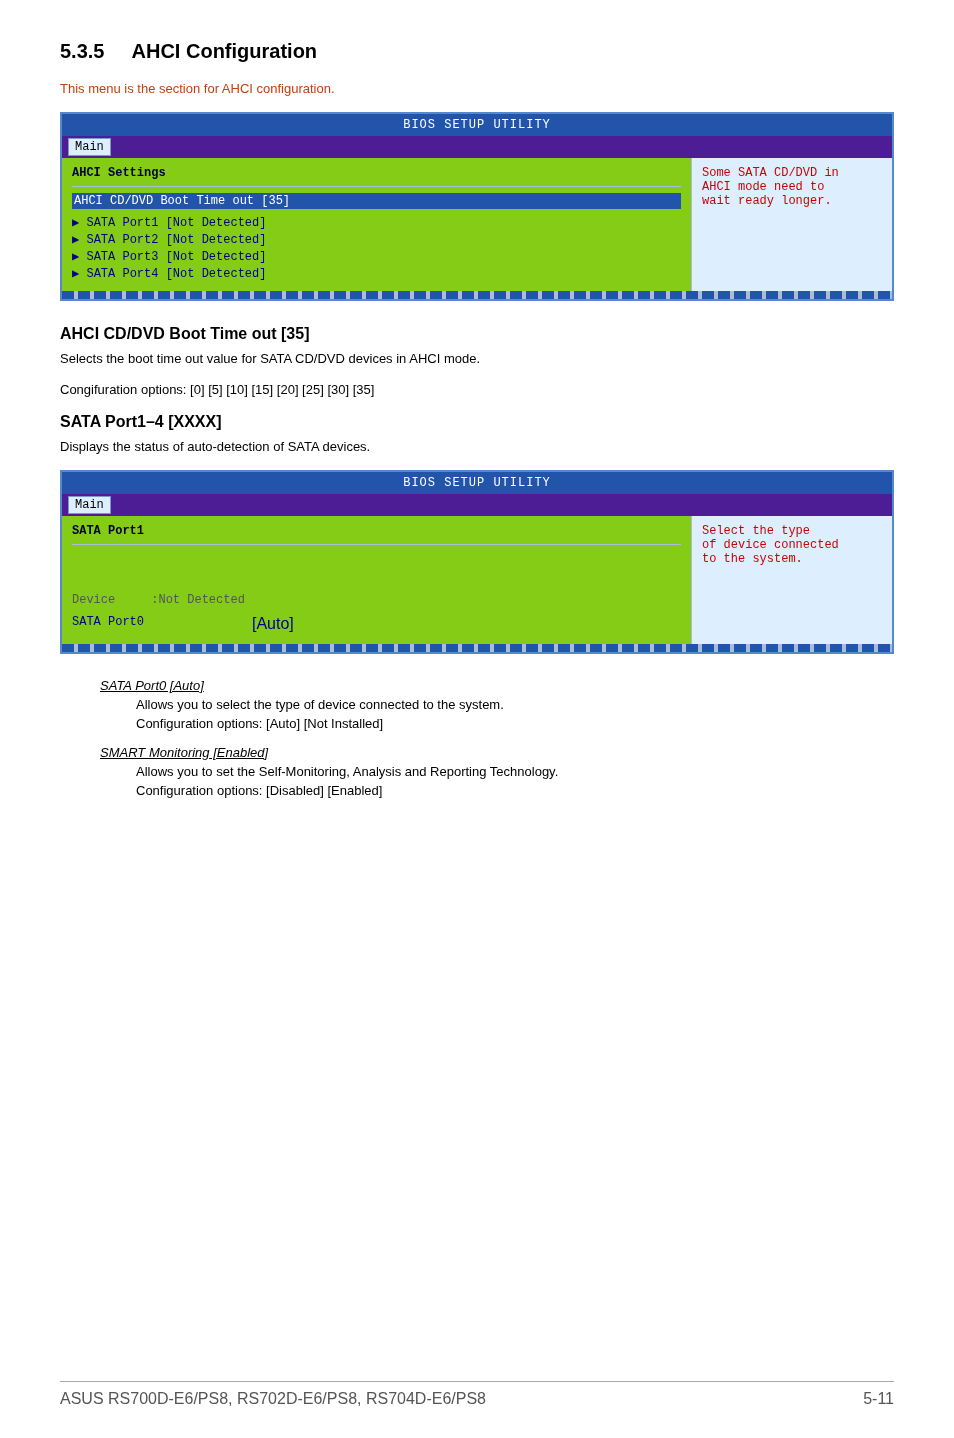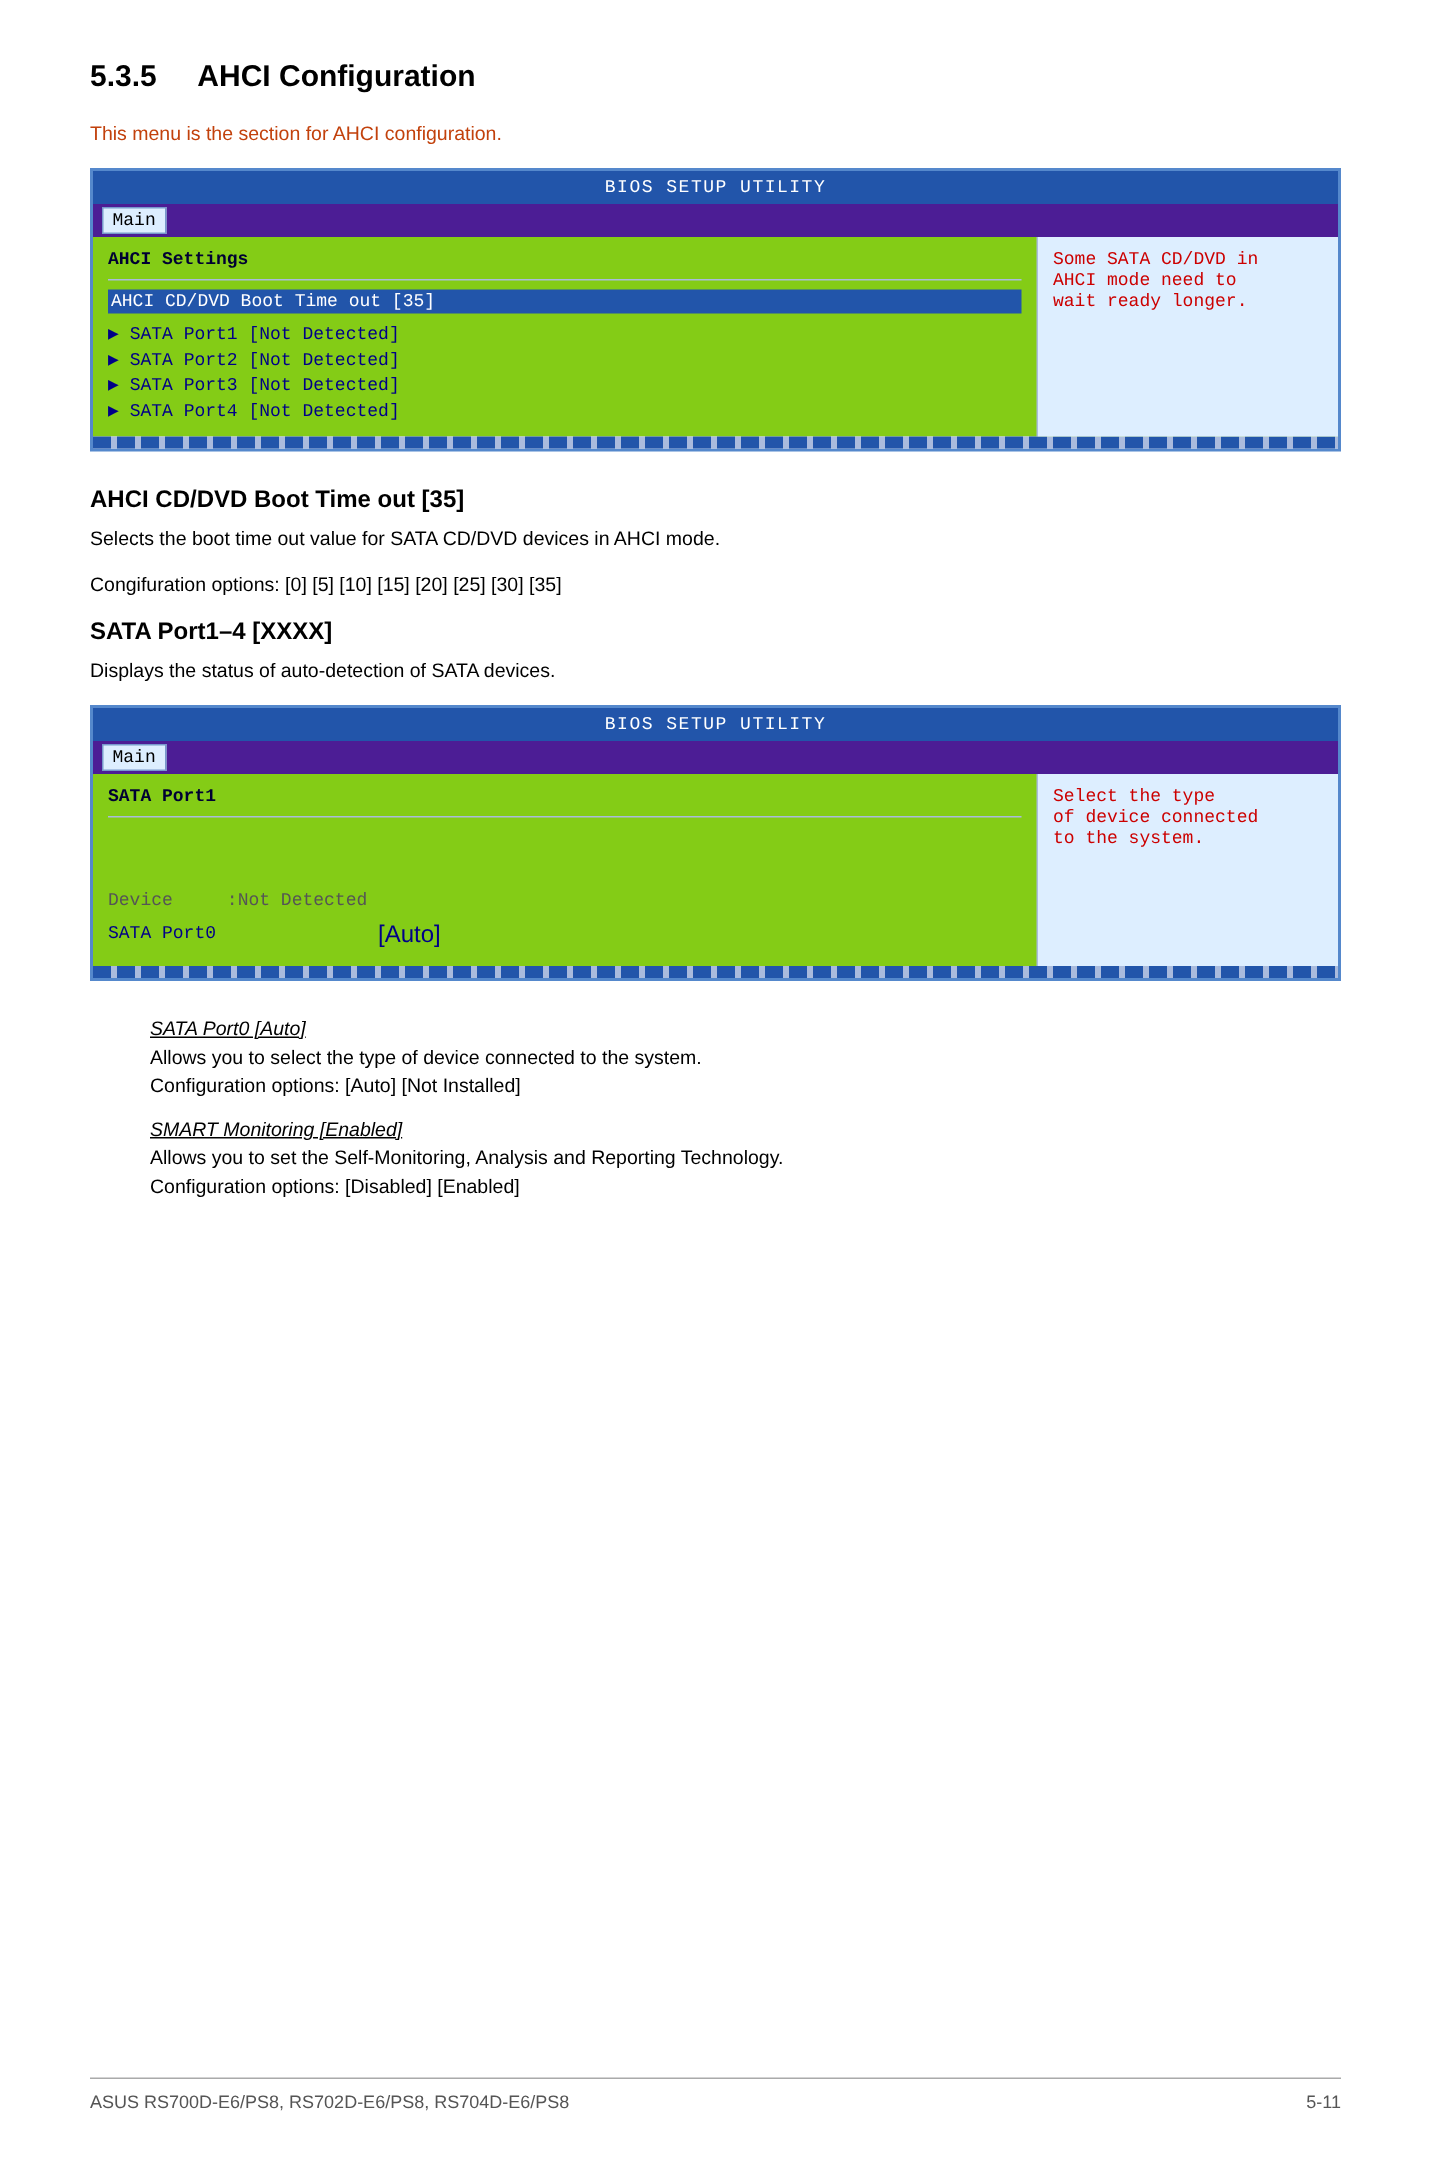--- a/index.html
+++ b/index.html
@@ -151,34 +151,35 @@
       font-weight: normal;
       margin-bottom: 4px;
       text-decoration: underline;
       color: #000;
     }
 
     .sub-section-desc {
       font-size: 13px;
       margin-bottom: 4px;
       color: #000;
+      margin-left: 36px;
     }
 
     
     .page-footer {
       position: absolute;
       bottom: 30px;
       left: 60px;
       right: 60px;
       display: flex;
       justify-content: space-between;
       align-items: center;
       border-top: 1px solid #aaa;
       padding-top: 8px;
-      font-size: 12px;
+      font-size: 16px;
       color: #555;
     }
 
     .bios-item-row {
       display: flex;
       align-items: flex-start;
       margin-bottom: 3px;
     }
 
     .bios-key {

